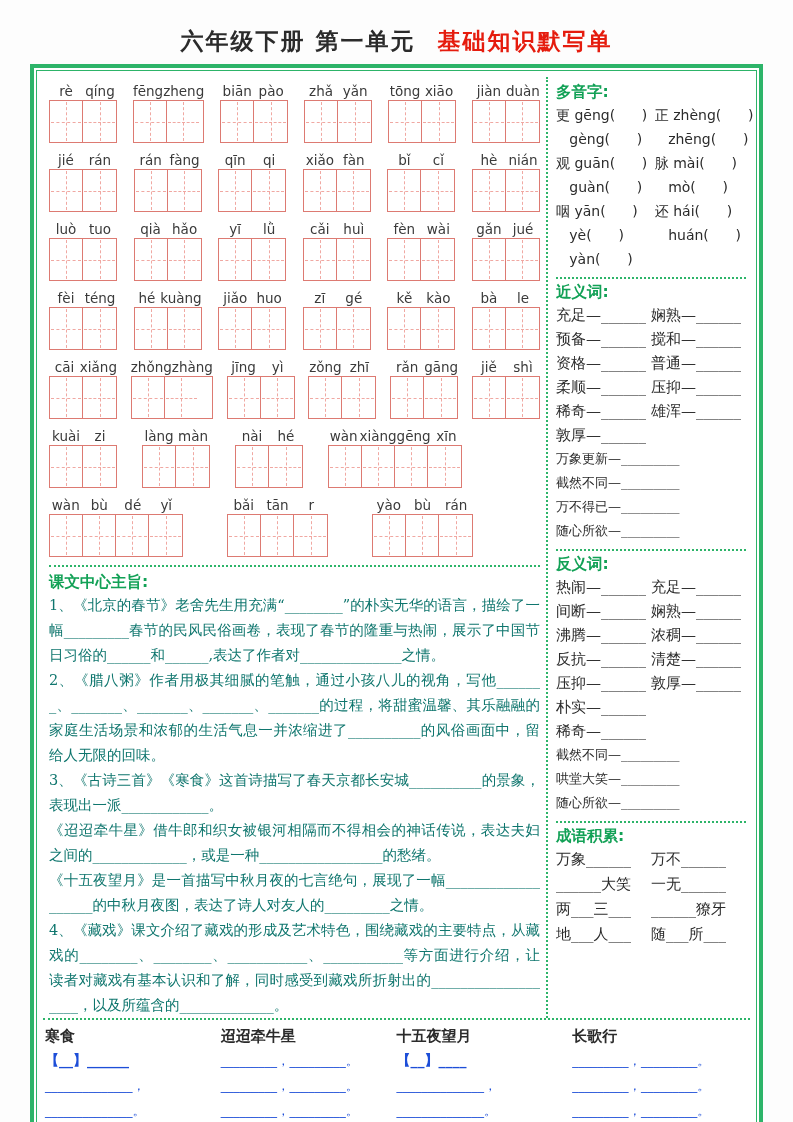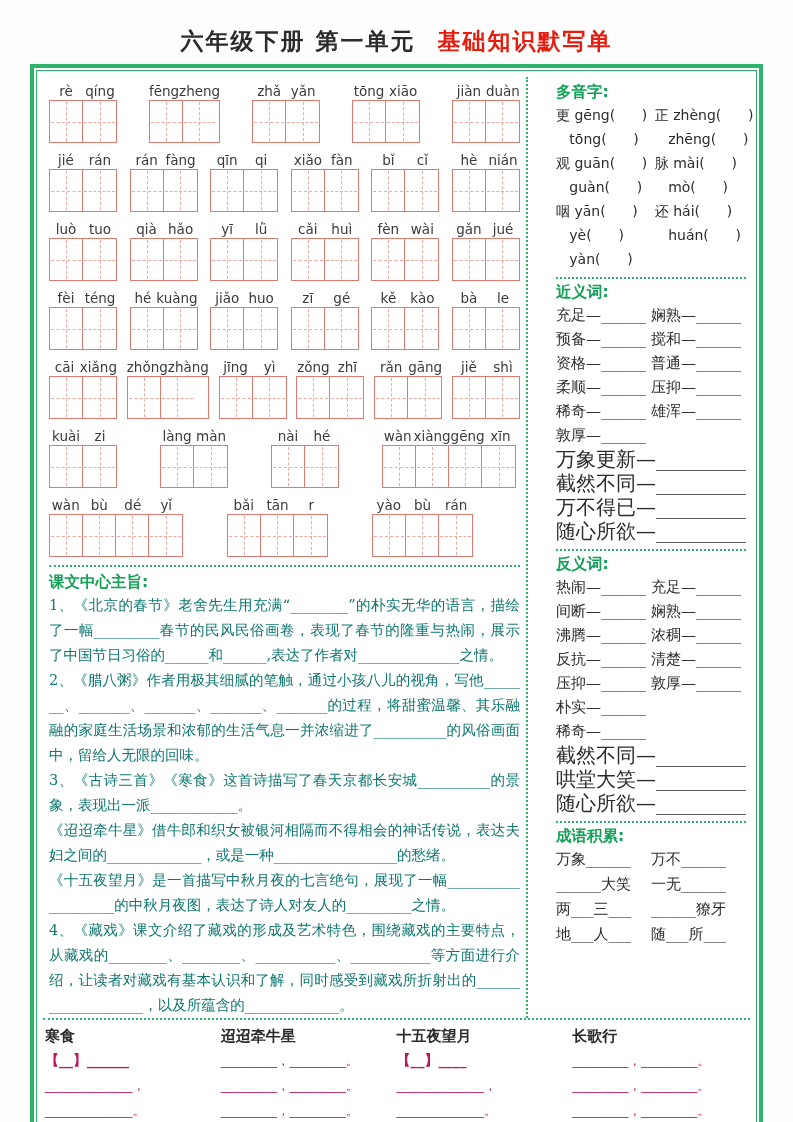--- a/index.html
+++ b/index.html
@@ -25,55 +25,55 @@
     background:#fff;
   }
   .sheet-inner{border:1px solid var(--green);padding:6px 6px 4px 6px;}
   .top-flex{display:flex;}
   .left-col{width:505px;padding:4px 6px 0 6px;}
   .sidebar{flex:1;border-left:2px dotted var(--green);padding:2px 4px 0 8px;}
 
   
   .pinyin-row{display:flex;justify-content:space-between;margin-bottom:7px;}
   .pinyin-row.gaprow{justify-content:flex-start;}
-  .pinyin-row.row6{gap:43px;}
+  .pinyin-row.row6{gap:25px;}
   .pinyin-row.row7{gap:44px;}
   .syll-row{display:flex;height:19px;align-items:flex-end;justify-content:space-around;}
   .syll{flex:1;text-align:center;font-size:13.5px;color:#3a3a3a;white-space:nowrap;line-height:17px;}
   .wgrid{display:flex;border:1.5px solid var(--cellb);}
   .wcell{width:33px;height:41px;position:relative;border-right:1.5px solid var(--cellb);}
   .wcell:last-child{border-right:none;}
   .wcell::before{content:"";position:absolute;left:1px;right:1px;top:50%;border-top:1px dashed var(--celld);}
   .wcell::after{content:"";position:absolute;top:1px;bottom:1px;left:50%;border-left:1px dashed var(--celld);}
 
   
   .theme{border-top:2px dotted var(--green);margin-top:8px;padding-top:4px;}
   .sec-title{color:var(--green-dark);font-weight:bold;font-size:15.5px;line-height:22px;}
   .theme p{
     font-size:14.5px;line-height:25px;text-align:justify;
     font-family:"DejaVu Serif",serif;color:#0f766e;word-break:break-all;
   }
 
   
-  .side-sec{border-bottom:2px dotted var(--green);padding:2px 0 6px 0;margin-left:20px;}
+  .side-sec{border-bottom:2px dotted var(--green);padding:2px 0 6px 0;}
   .side-sec:last-child{border-bottom:none;}
   .dyz-row{display:flex;font-size:14px;line-height:24px;}
   .dyz-half{white-space:pre;display:inline-block;}
   .dyz-half.l{width:52%;}
   .dyz-half.r{width:48%;}
   .pair-row{display:flex;font-size:15px;line-height:24px;font-family:"DejaVu Serif",serif;}
   .pair-item{width:50%;white-space:nowrap;}
-  .single-item{font-size:20px;line-height:24px;font-family:"DejaVu Serif",serif;white-space:nowrap;}
+  .single-item{font-size:13px;line-height:24px;font-family:"DejaVu Serif",serif;white-space:nowrap;}
   .cy .pair-row{line-height:25px;}
 
   
   .poems{border-top:2px dotted var(--green);display:flex;padding:4px 2px 2px 2px;}
   .poem-col{flex:1;text-align:left;}
   .poem-title{font-size:15px;line-height:24px;font-family:"DejaVu Serif",serif;font-weight:bold;}
-  .poem-line{font-size:12.5px;line-height:25px;color:#be185d;white-space:nowrap;}
+  .poem-line{font-size:12.5px;line-height:25px;color:#1d4ed8;white-space:nowrap;}
   .poem-line.author{font-weight:bold;font-size:14px;}
 </style>
 </head>
 <body>
 
 <div class="page-title">
   <span>六年级下册  第一单元</span><span class="t-red">基础知识默写单</span>
 </div>
 
 <div class="sheet">
@@ -97,20 +97,30 @@
                   <span class="syll">fēng</span>
                   <span class="syll">zheng</span>
                 </div>
                 <div class="wgrid">
                   <div class="wcell"></div>
                   <div class="wcell"></div>
                 </div>
               </div>
               <div class="pinyin-word">
                 <div class="syll-row">
+                  <span class="syll">biān</span>
+                  <span class="syll">pào</span>
+                </div>
+                <div class="wgrid">
+                  <div class="wcell"></div>
+                  <div class="wcell"></div>
+                </div>
+              </div>
+              <div class="pinyin-word">
+                <div class="syll-row">
                   <span class="syll">zhǎ</span>
                   <span class="syll">yǎn</span>
                 </div>
                 <div class="wgrid">
                   <div class="wcell"></div>
                   <div class="wcell"></div>
                 </div>
               </div>
               <div class="pinyin-word">
                 <div class="syll-row">
@@ -482,21 +492,21 @@
       </div>
       <div class="sidebar">
         <div class="side-sec">
           <div class="sec-title">多音字:</div>
           <div id="dyz-rows">
               <div class="dyz-row">
                 <span class="dyz-half l">更 gēng(      )</span>
                 <span class="dyz-half r">正 zhèng(      )</span>
               </div>
               <div class="dyz-row">
-                <span class="dyz-half l">   tōng(      )</span>
+                <span class="dyz-half l">   gèng(      )</span>
                 <span class="dyz-half r">   zhēng(      )</span>
               </div>
               <div class="dyz-row">
                 <span class="dyz-half l">观 guān(      )</span>
                 <span class="dyz-half r">脉 mài(      )</span>
               </div>
               <div class="dyz-row">
                 <span class="dyz-half l">   guàn(      )</span>
                 <span class="dyz-half r">   mò(      )</span>
               </div>

